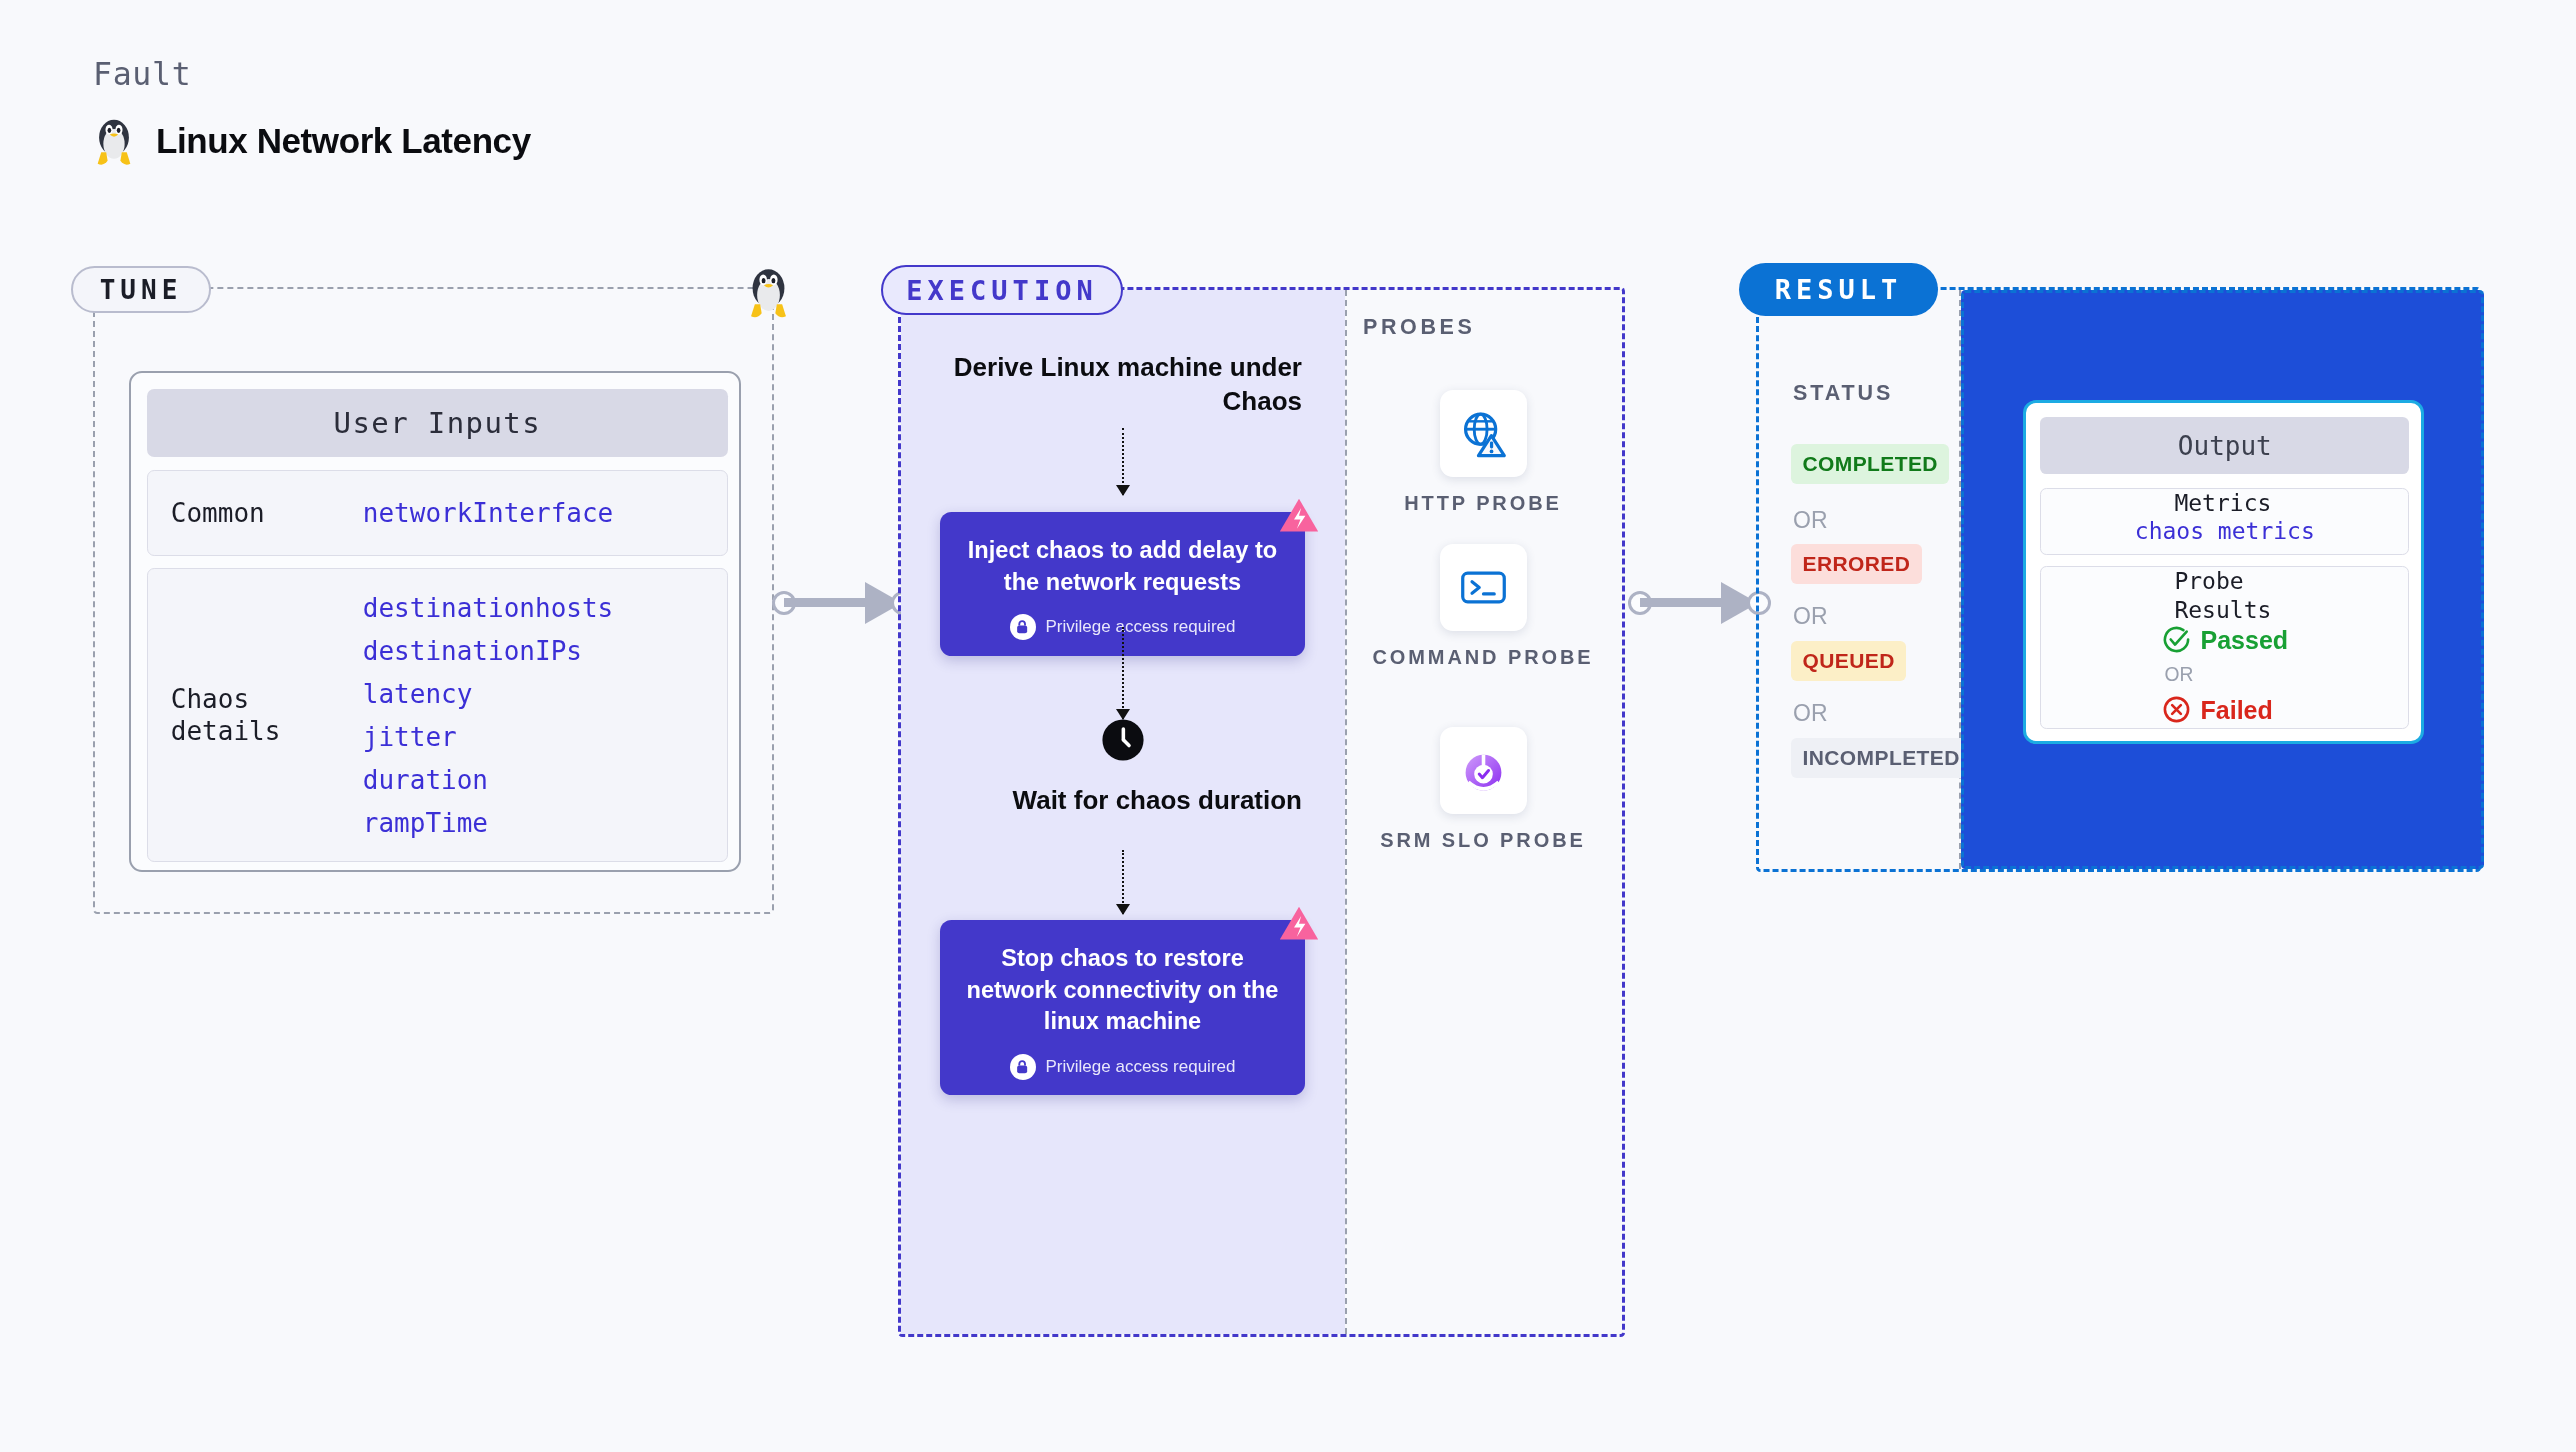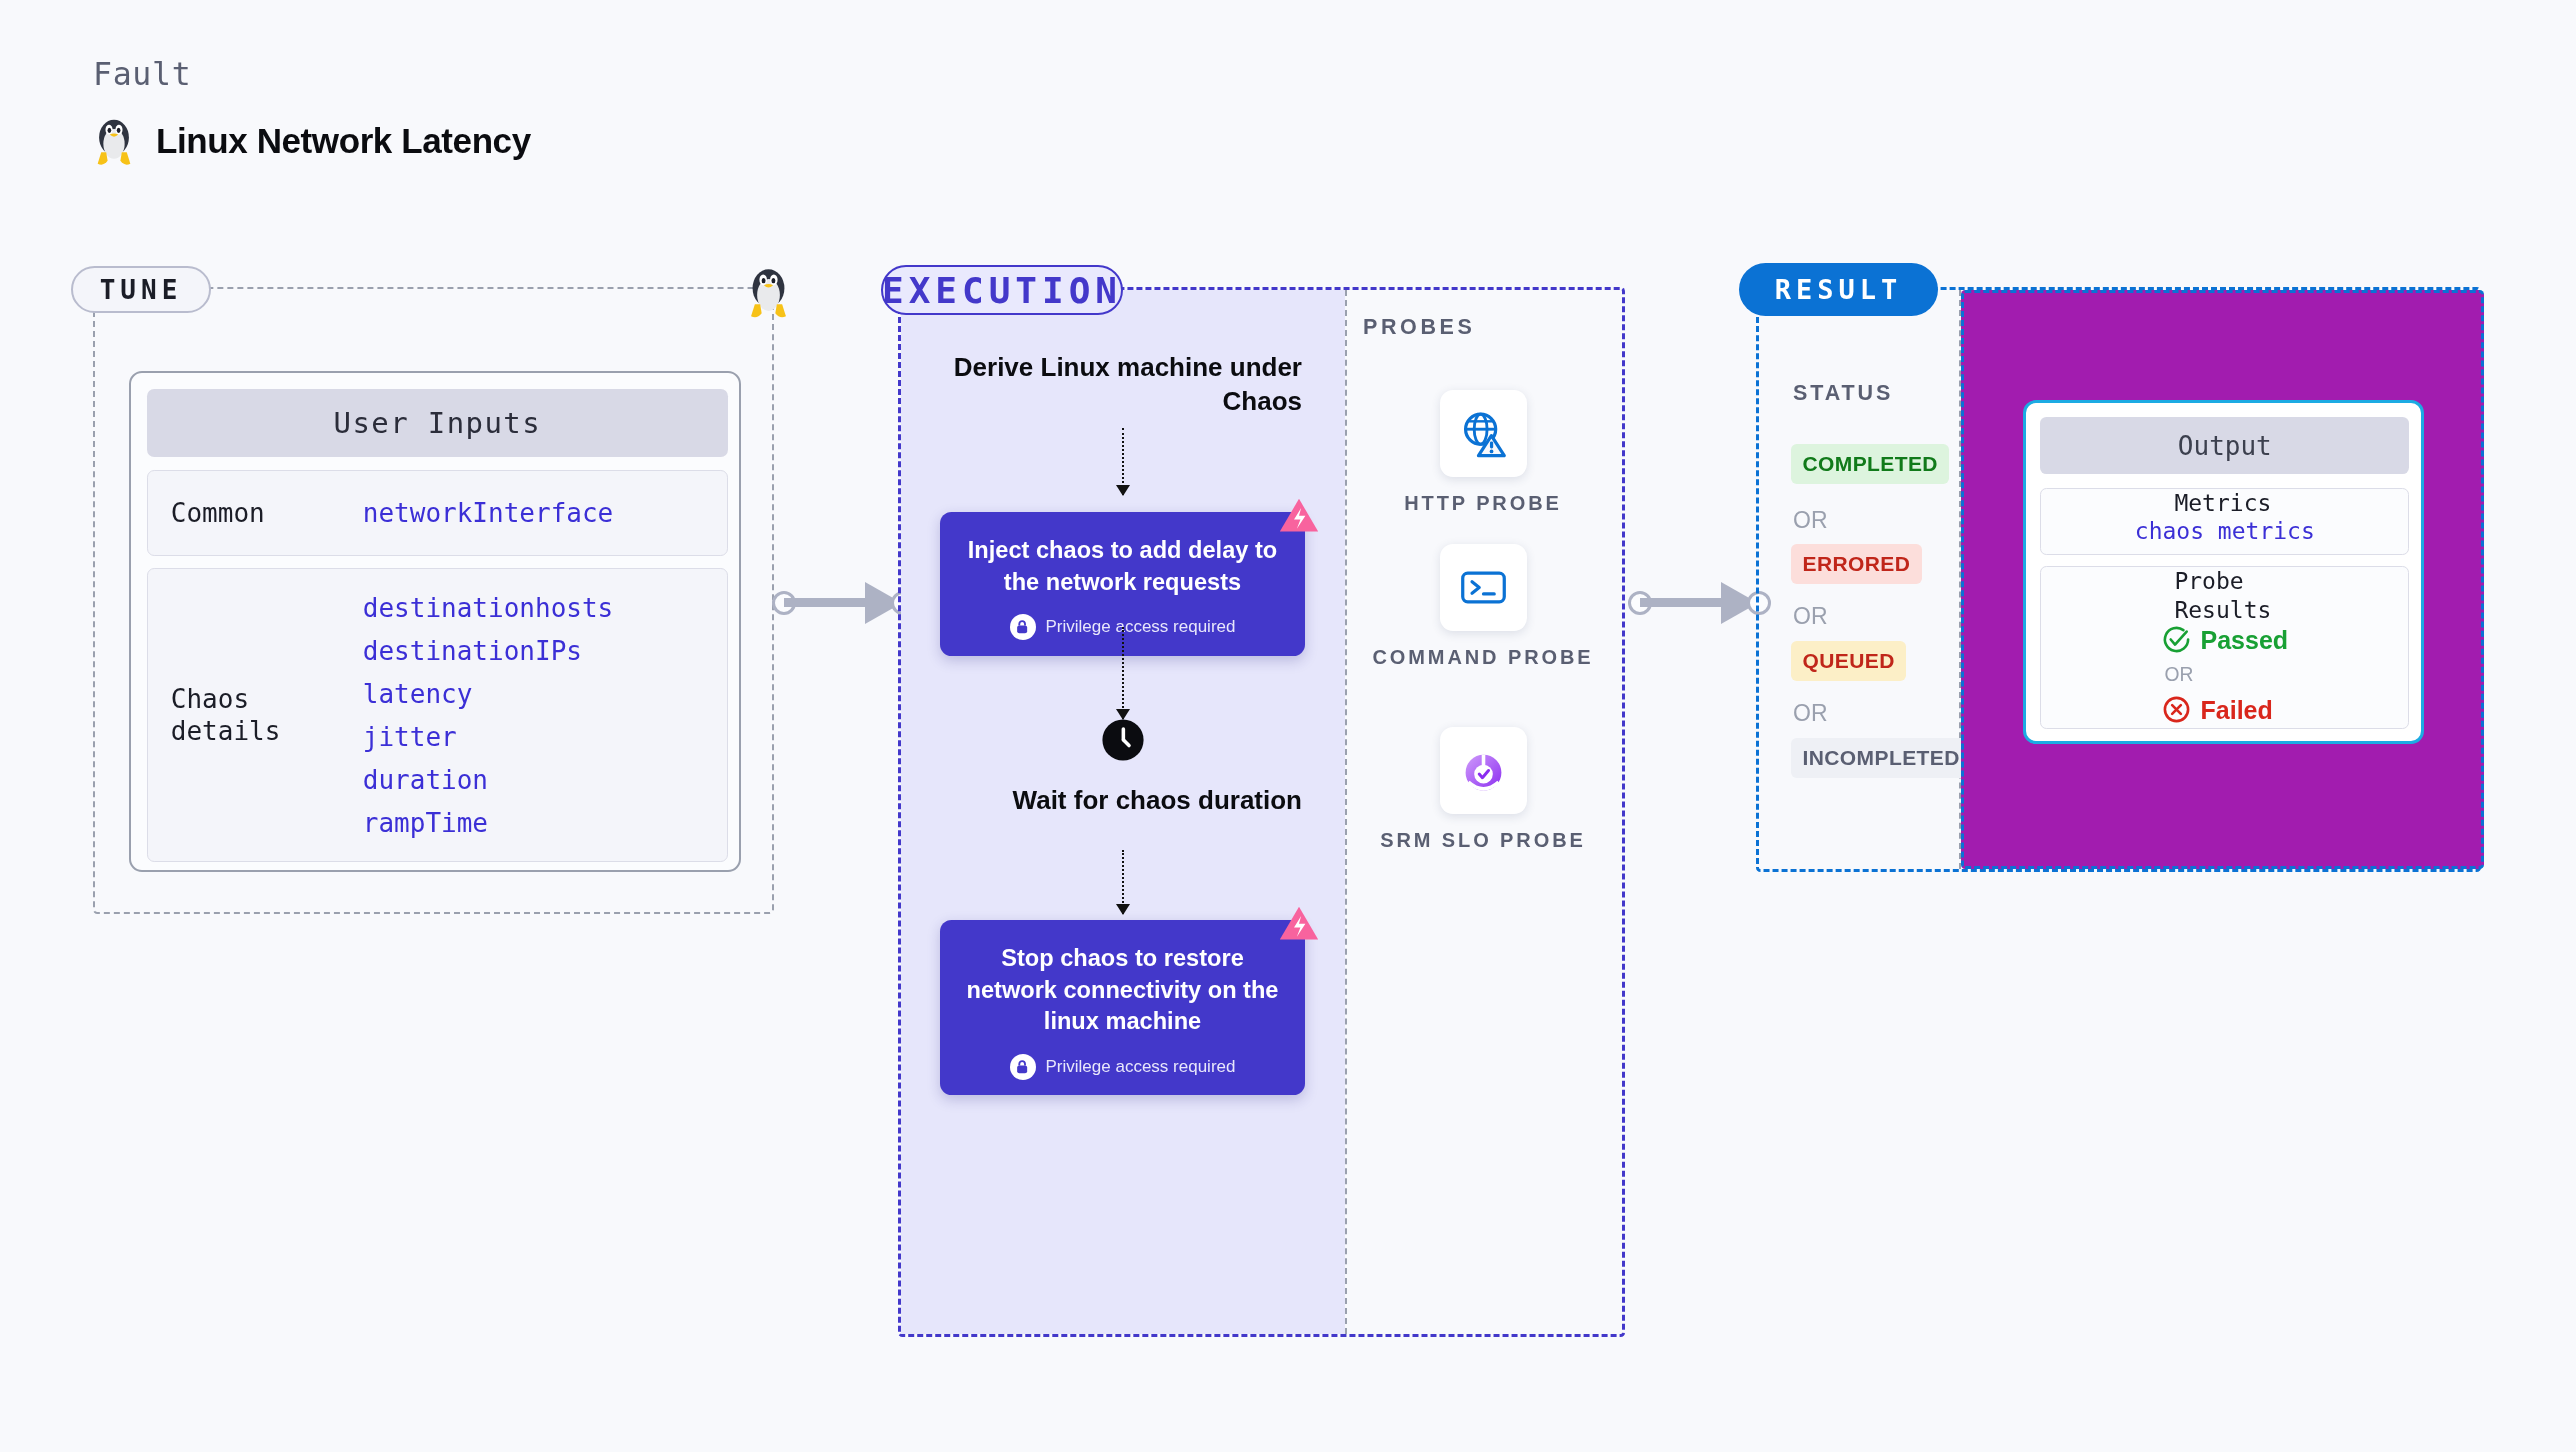--- a/index.html
+++ b/index.html
@@ -44,21 +44,21 @@
     font-weight: bold;
     letter-spacing: 5px;
     z-index: 6;
   }
   .pill-tune {
     background: #f4f5fa; border: 2.1px solid #b9bcce; color: #1b1d27;
     font-size: 26px;
   }
   .pill-exec {
     background: #e9e9fd; border: 2.9px solid #4338ca; color: #4338ca;
-    font-size: 36px;
+    font-size: 27px;
   }
   .pill-result {
     background: #0b72d4; border: 0; color: #ffffff;
     font-size: 27px;
   }
 
   
   #tune-section { left: 93px; top: 287px; width: 681px; height: 627px; }
   .tune-card {
     position: absolute; left: 34px; top: 82px; width: 612px; height: 501px;
@@ -199,21 +199,21 @@
   #badge-completed  { top: 154px; background:#ddf4de; color:#117a1a; }
   #or-1             { top: 217px; }
   #badge-errored    { top: 254px; background:#fcdedb; color:#c0261a; }
   #or-2             { top: 313px; }
   #badge-queued     { top: 351px; background:#fcefc7; color:#c0261a; }
   #or-3             { top: 410px; }
   #badge-incompleted{ top: 448px; background:#eef0f5; color:#5a5f72; }
 
   #result-inner {
     position: absolute; left: 202px; top: 0; width: 523px; height: 100%;
-    background: #a21caf;
+    background: #1d4ed8;
     border: 3.6px dashed #0b72d4; border-radius: 4.3px;
   }
   #output-card {
     position: absolute; left: 59px; top: 107px; width: 401px; height: 344px;
     background: #ffffff; border: 3.6px solid #1cabe3; border-radius: 13px;
   }
   .out-head {
     position: absolute; left: 14.3px; top: 14.3px; width: 369px; height: 57px;
     background: #d8d9e6; border-radius: 6.4px;
     display: flex; align-items: center; justify-content: center;

